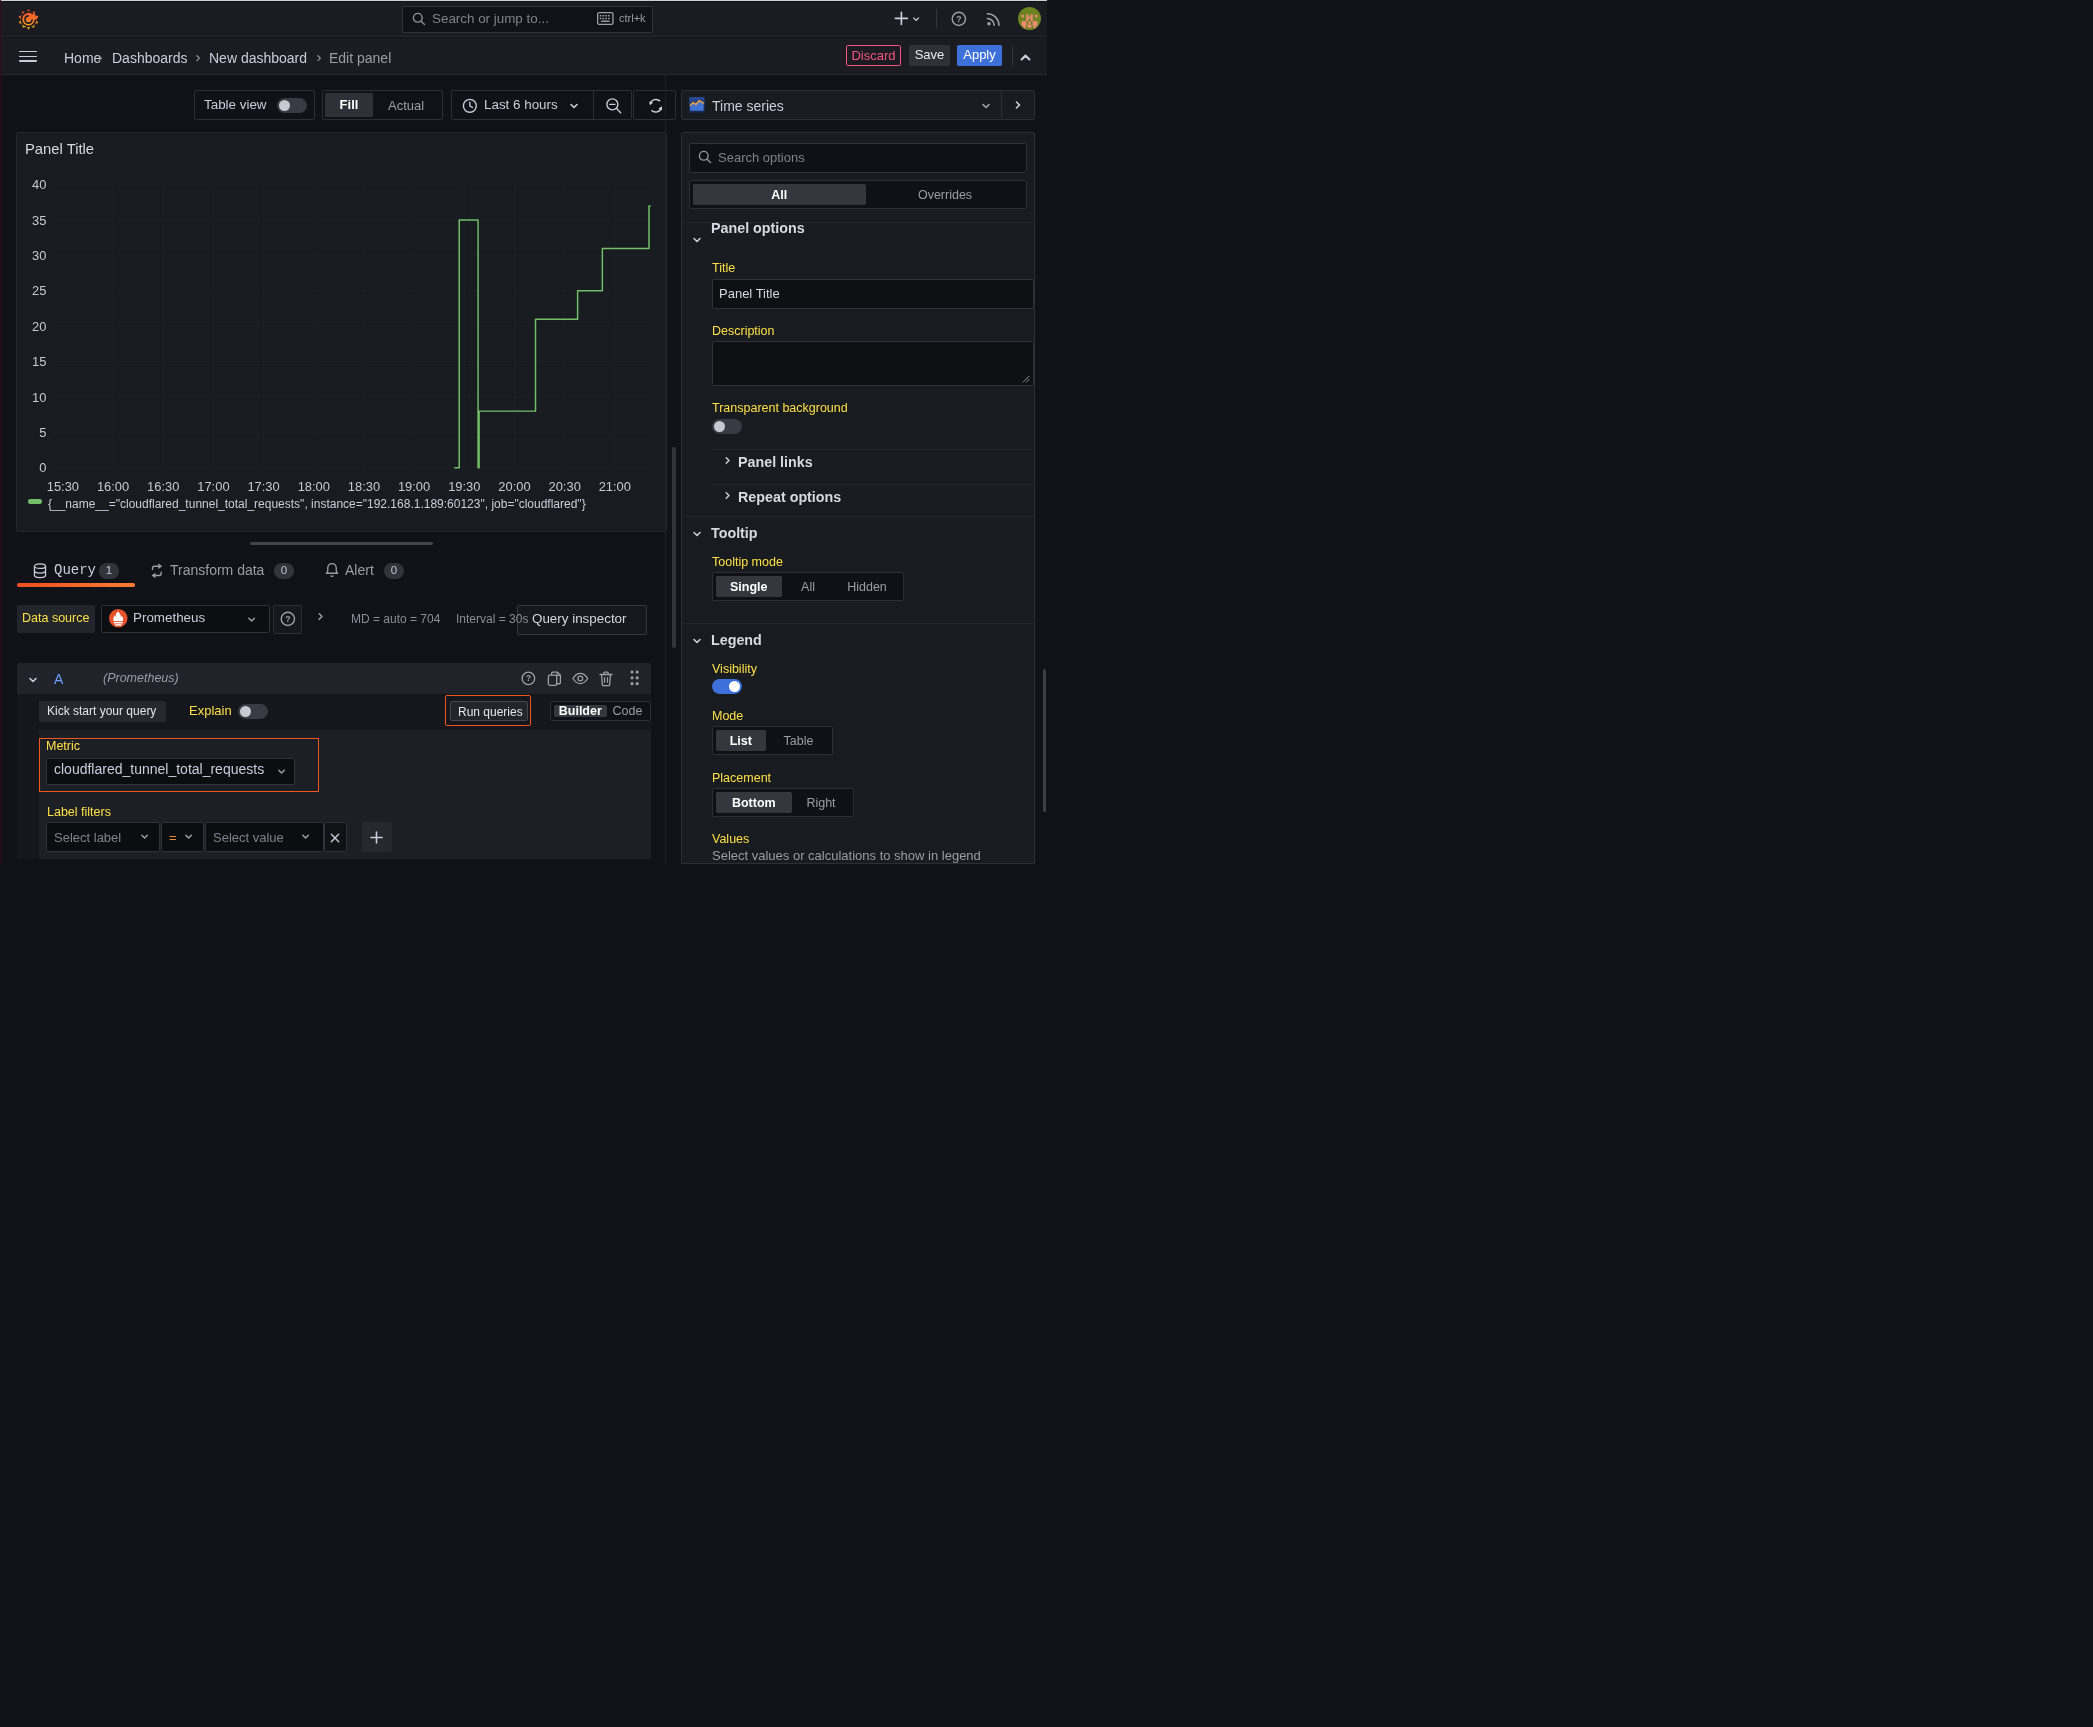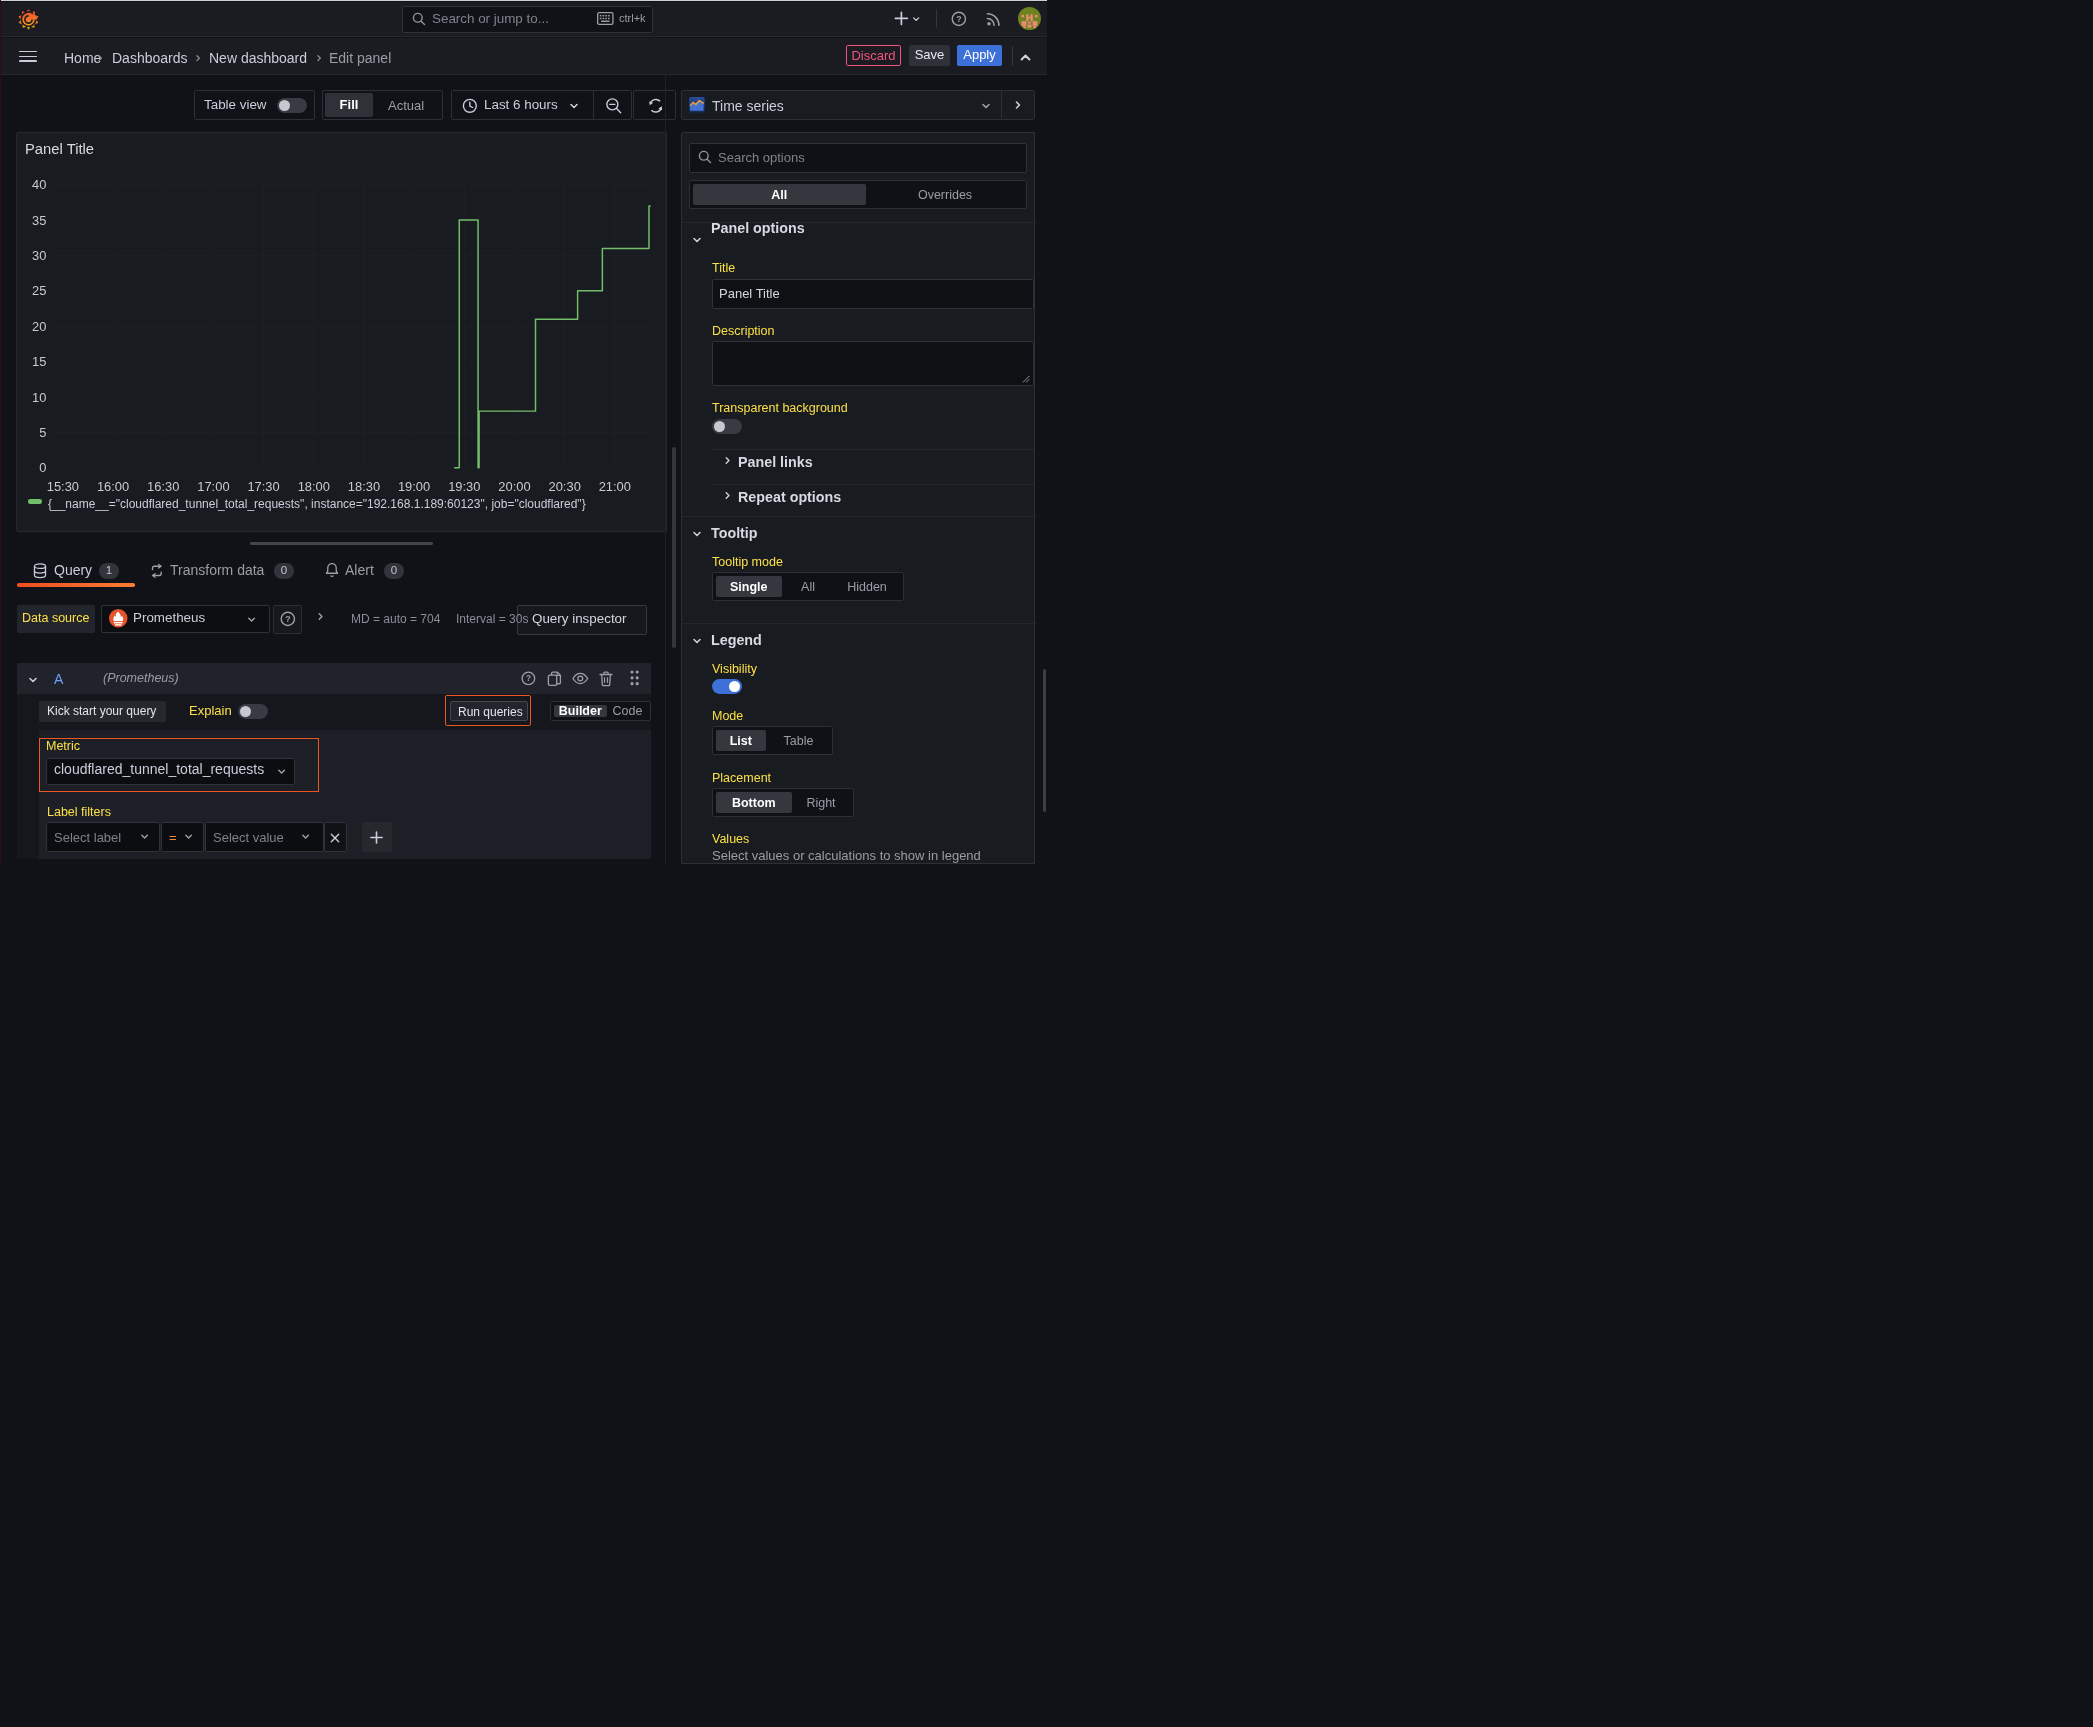--- a/index.html
+++ b/index.html
@@ -306,21 +306,21 @@
 
 <div class="abs" style="left:250px; top:542px; width:183px; height:2.8px; border-radius:1.8px; background:#41454c;"></div>
 
 <div class="abs" style="left:33px; top:563px;" id="ic-db">
     <svg width="14" height="15.7" viewBox="0 0 15 17">
       <ellipse cx="7.5" cy="3.4" rx="6" ry="2.5" fill="none" stroke="#ccccdc" stroke-width="1.4"></ellipse>
       <path d="M1.5 3.4 v5 c0 1.4 2.7 2.5 6 2.5 s6 -1.1 6 -2.5 v-5" fill="none" stroke="#ccccdc" stroke-width="1.4"></path>
       <path d="M1.5 8.4 v5 c0 1.4 2.7 2.5 6 2.5 s6 -1.1 6 -2.5 v-5" fill="none" stroke="#ccccdc" stroke-width="1.4"></path>
     </svg>
   </div>
-<div class="abs txt" style="left:54px; top:562px; font-size:14px;">Query</div>
+<div class="abs txt" style="left:54px; top:562px; font-size:14px;font-family:Liberation Mono, monospace;">Query</div>
 <div class="badge" style="left:99px; top:563px; width:20px;">1</div>
 <div class="abs" style="left:16.6px; top:583px; width:118px; height:3.7px; border-radius:1.8px; background:linear-gradient(90deg,#ee4e20,#fb7d33);"></div>
 <div class="abs" style="left:149px; top:563px;" id="ic-transform">
     <svg width="15.7" height="15.7" viewBox="0 0 17 17">
       <g fill="none" stroke="#9da0a6" stroke-width="1.5" stroke-linecap="round" stroke-linejoin="round">
         <path d="M3.8 7 V5.5 A2 2 0 0 1 5.8 3.5 H11.8"></path>
         <polyline points="10.4,1.6 13.2,3.5 10.4,5.4"></polyline>
         <path d="M13.2 10 V11.5 A2 2 0 0 1 11.2 13.5 H5.2"></path>
         <polyline points="6.6,11.6 3.8,13.5 6.6,15.4"></polyline>
       </g>

